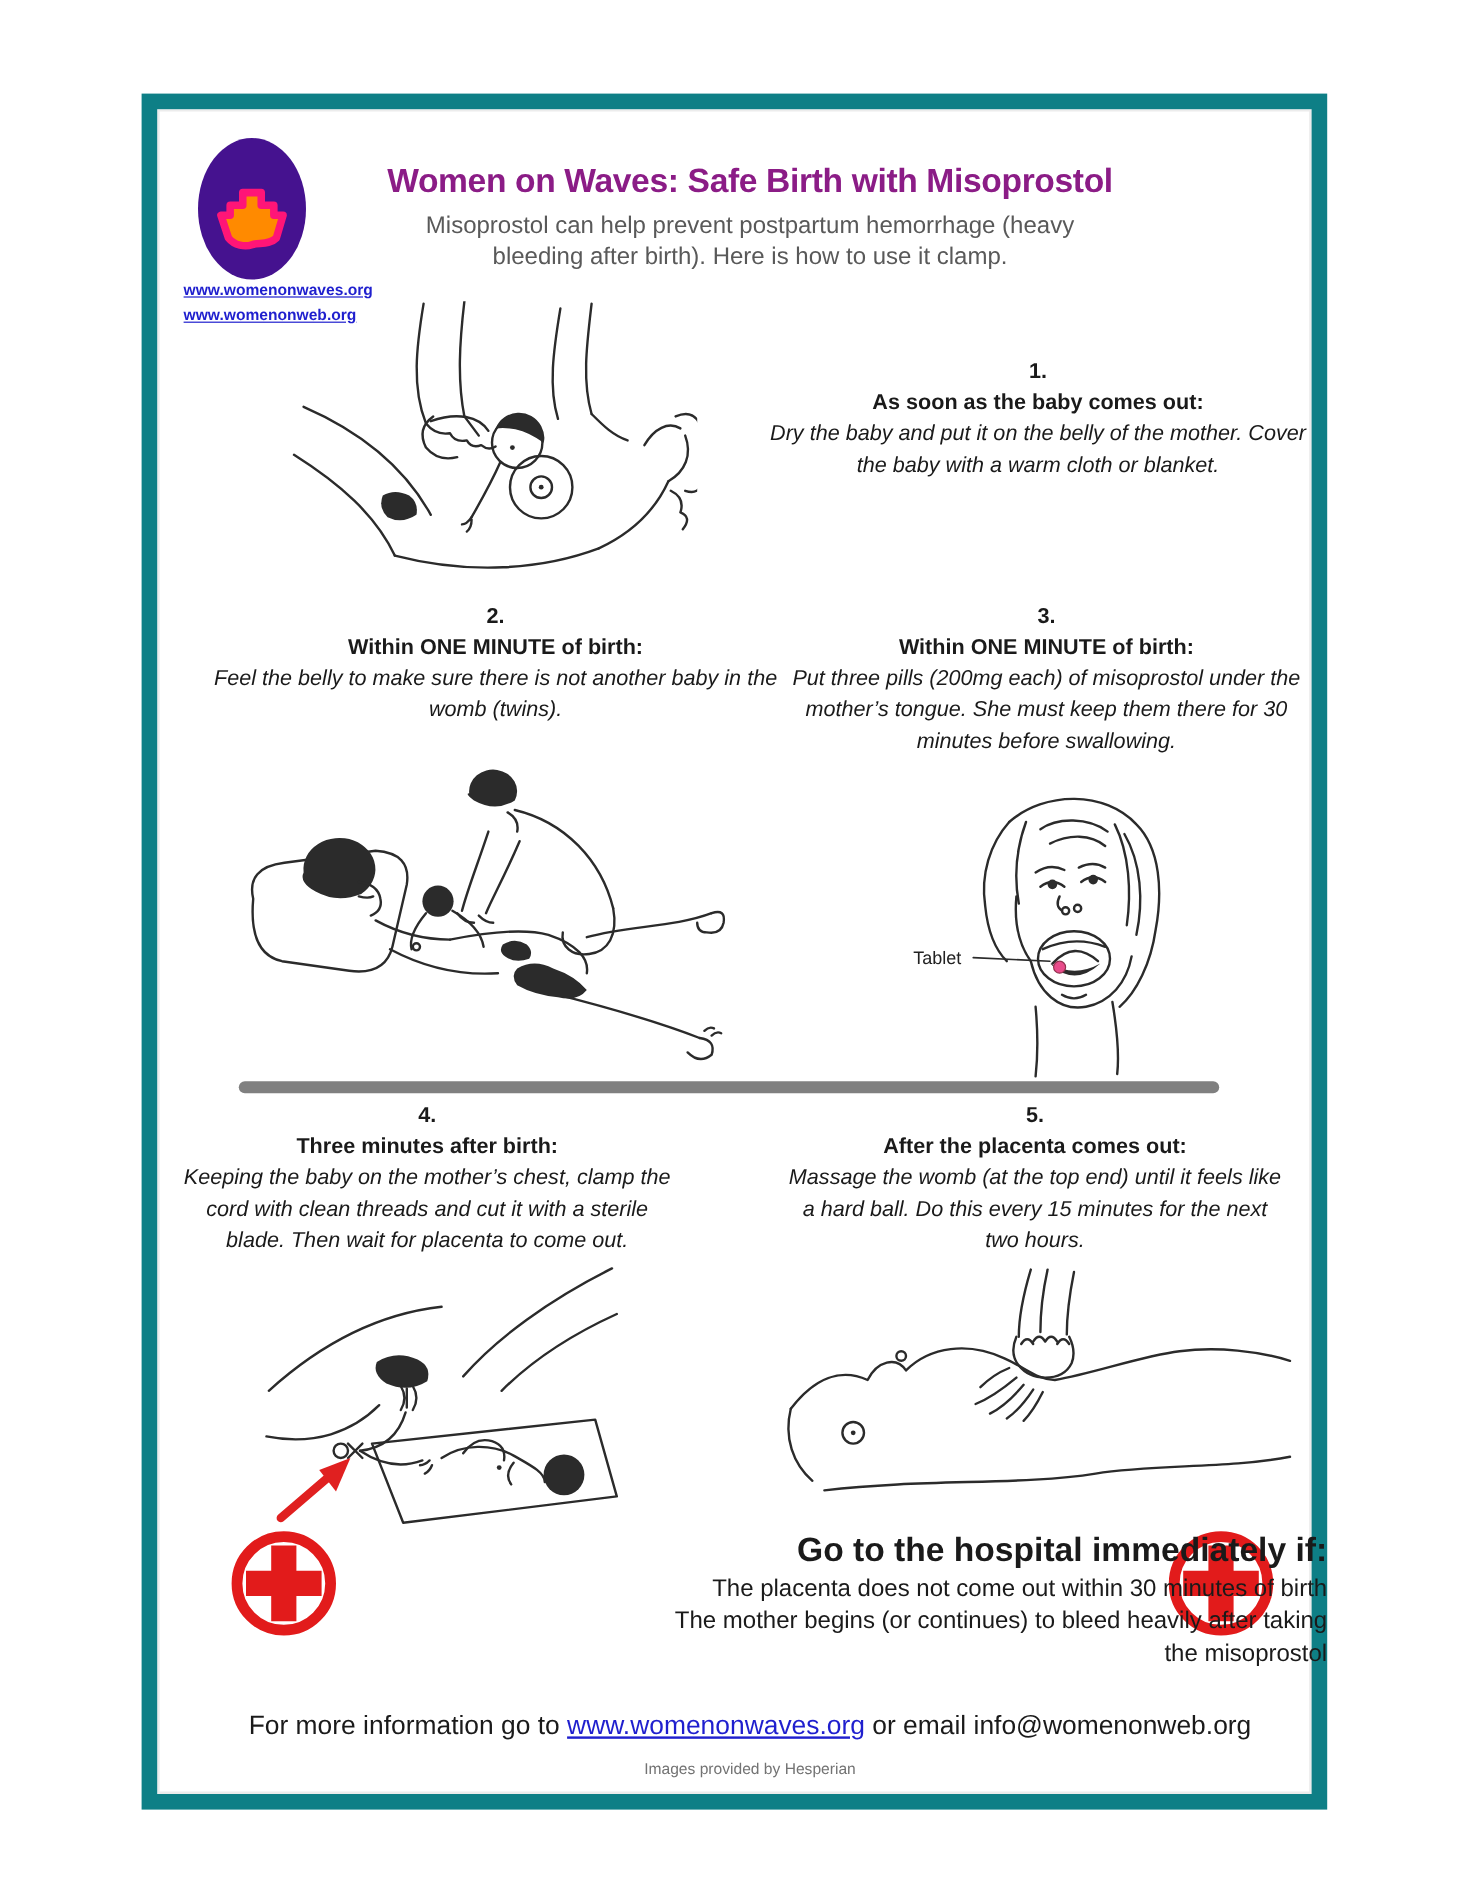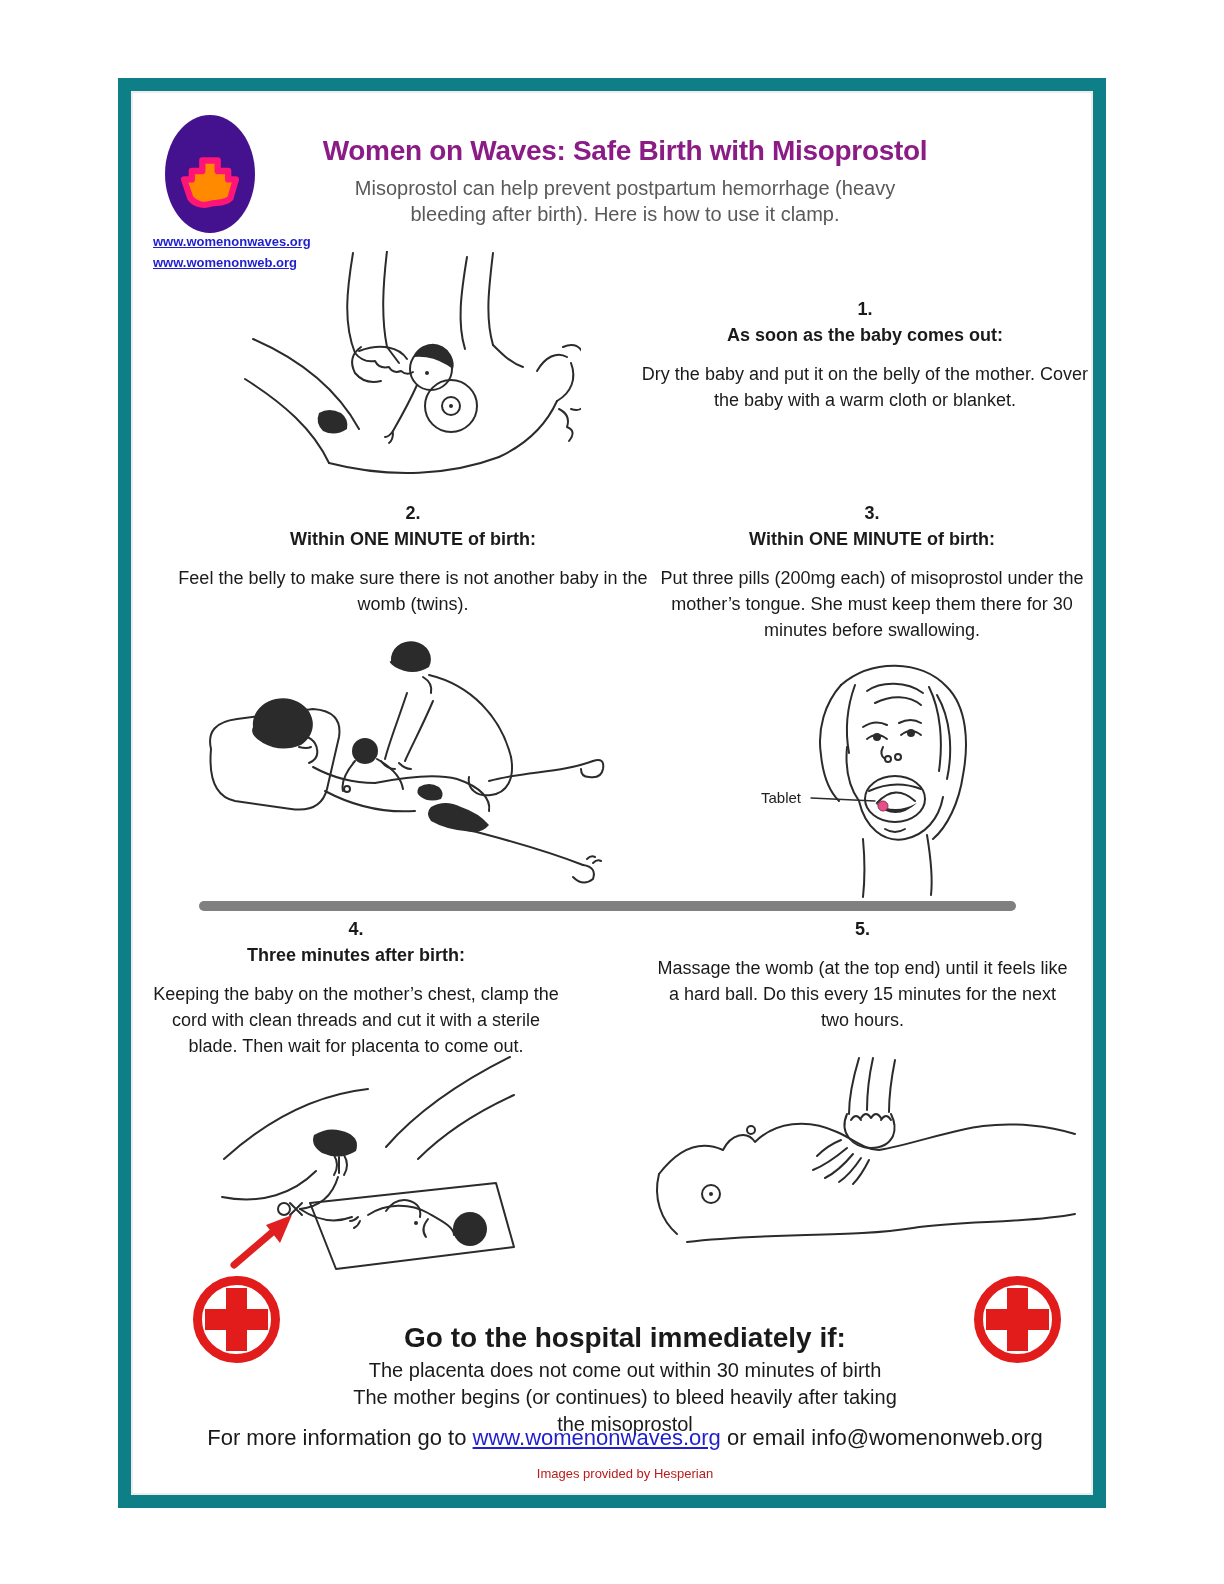--- a/index.html
+++ b/index.html
@@ -14,34 +14,34 @@
          border:13px solid var(--teal);background:#fff;box-shadow:inset 0 0 0 2px #ececec;}
   .abs{position:absolute;}
   .logo{left:150px;top:100px;width:94px;height:122px;}
   .header-block{left:131px;top:122px;width:962px;text-align:center;}
   .title{font-size:28px;font-weight:bold;color:var(--purple);letter-spacing:-0.3px;}
   .subtitle{font-size:20px;color:var(--subtitle-gray);line-height:26px;margin-top:8px;}
   .links{left:140px;top:218px;font-size:13px;line-height:21px;}
   .links a{color:var(--link-blue);text-decoration:underline;font-weight:600;display:block;cursor:pointer;}
   .step{position:absolute;text-align:center;font-size:18px;line-height:26px;}
   .step .num,.step .head{font-weight:bold;}
-  .step .body{margin-top:13px;}
+  .step .body{margin-top:0;font-style:italic;}
   .step1{left:618px;top:283px;width:468px;}
   .step2{left:140px;top:487px;width:520px;}
   .step3{left:628px;top:487px;width:462px;}
   .step4{left:133px;top:903px;width:420px;}
   .step5{left:642px;top:903px;width:415px;}
   .divider{left:186px;top:888px;width:817px;height:10px;border-radius:5px;background:var(--divider-gray);}
   .hospital{left:131px;top:1258px;width:962px;text-align:center;}
   .hospital .hhead{font-size:28px;font-weight:bold;line-height:38px;}
   .hospital .hline{font-size:20px;line-height:27px;}
   .hospital .hor{font-weight:bold;}
   .footerline{left:131px;top:1412px;width:962px;text-align:center;font-size:22px;}
   .footerline a{color:var(--link-blue);text-decoration:underline;cursor:pointer;}
-  .credit{left:131px;top:1453px;width:962px;text-align:center;font-size:13px;color:#b91c1c;}
+  .credit{left:131px;top:1453px;width:962px;text-align:center;font-size:13px;color:#737373;}
   
   .ink{stroke:#2b2b2b;fill:none;stroke-width:2;stroke-linecap:round;stroke-linejoin:round;}
   .ink-thin{stroke:#2b2b2b;fill:none;stroke-width:1.3;stroke-linecap:round;}
   .ink-fill{fill:#2b2b2b;stroke:none;}
   .logo-boat{fill:var(--logo-orange);stroke:var(--logo-pink);stroke-width:9;stroke-linejoin:round;}
   .logo-ellipse{fill:var(--logo-purple);}
   .rc-ring{fill:#fff;stroke:var(--red);stroke-width:9;}
   .rc-cross{fill:var(--red);}
   .tablet-dot{fill:var(--tablet-pink);stroke:#92334f;stroke-width:1;}
   .arrow-red{stroke:var(--arrow-red);stroke-width:7;stroke-linecap:round;}
@@ -182,20 +182,21 @@
     <div class="abs divider" style="left:68px;top:810px;"></div>
 
     <div class="step step4" style="left:15px;top:825px;">
       <div class="num">4.</div>
       <div class="head">Three minutes after birth:</div>
       <div class="body">Keeping the baby on the mother’s chest, clamp the cord with clean threads and cut it with a sterile blade. Then wait for placenta to come out.</div>
     </div>
 
     <div class="step step5" style="left:524px;top:825px;">
       <div class="num">5.</div>
+      <div class="head">After the placenta comes out:</div>
       <div class="body">Massage the womb (at the top end) until it feels like a hard ball. Do this every 15 minutes for the next two hours.</div>
     </div>
 
     <svg class="abs" style="left:87px;top:960px;" width="300" height="225" viewBox="0 0 300 225">
       <path class="ink" d="M292,6 C240,32 196,64 168,96"></path>
       <path class="ink" d="M296,44 C252,64 220,88 200,108"></path>
       <path class="ink" d="M6,108 C48,70 96,44 150,38"></path>
       <path class="ink" d="M4,146 C44,154 76,142 98,120"></path>
       <path class="ink-fill" d="M96,84 q16,-10 34,-2 q12,6 8,18 q-16,10 -34,2 q-12,-8 -8,-18 z"></path>
       <path class="ink" d="M116,104 q6,10 0,20 M126,104 q6,10 0,20 M121,106 v16"></path>
@@ -235,21 +236,21 @@
 
     <svg class="abs" style="left:58px;top:1181px;" width="95" height="95" viewBox="0 0 95 95">
       <circle class="rc-ring" cx="47.5" cy="47.5" r="39"></circle>
       <path class="rc-cross" d="M37,16 h21 v21 h21 v21 h-21 v21 h-21 v-21 h-21 v-21 h21 z"></path>
     </svg>
     <svg class="abs" style="left:839px;top:1181px;" width="95" height="95" viewBox="0 0 95 95">
       <circle class="rc-ring" cx="47.5" cy="47.5" r="39"></circle>
       <path class="rc-cross" d="M37,16 h21 v21 h21 v21 h-21 v21 h-21 v-21 h-21 v-21 h21 z"></path>
     </svg>
 
-    <div class="abs hospital" style="left:13px;top:1228px;width:962px;">
+    <div class="abs hospital" style="left:13px;top:1182px;width:962px;text-align:right;">
       <div class="hhead">Go to the hospital immediately if:</div>
       <div class="hline">The placenta does not come out within 30 minutes of birth</div>
       <div class="hline">The mother begins (or continues) to bleed heavily after taking</div>
       <div class="hline">the misoprostol</div>
     </div>
 
     <div class="abs footerline" style="left:13px;top:1334px;width:962px;">
       <span>For more information go to </span><a>www.womenonwaves.org</a><span> or email info@womenonweb.org</span>
     </div>
     <div class="abs credit" style="left:13px;top:1375px;width:962px;">Images provided by Hesperian</div>

